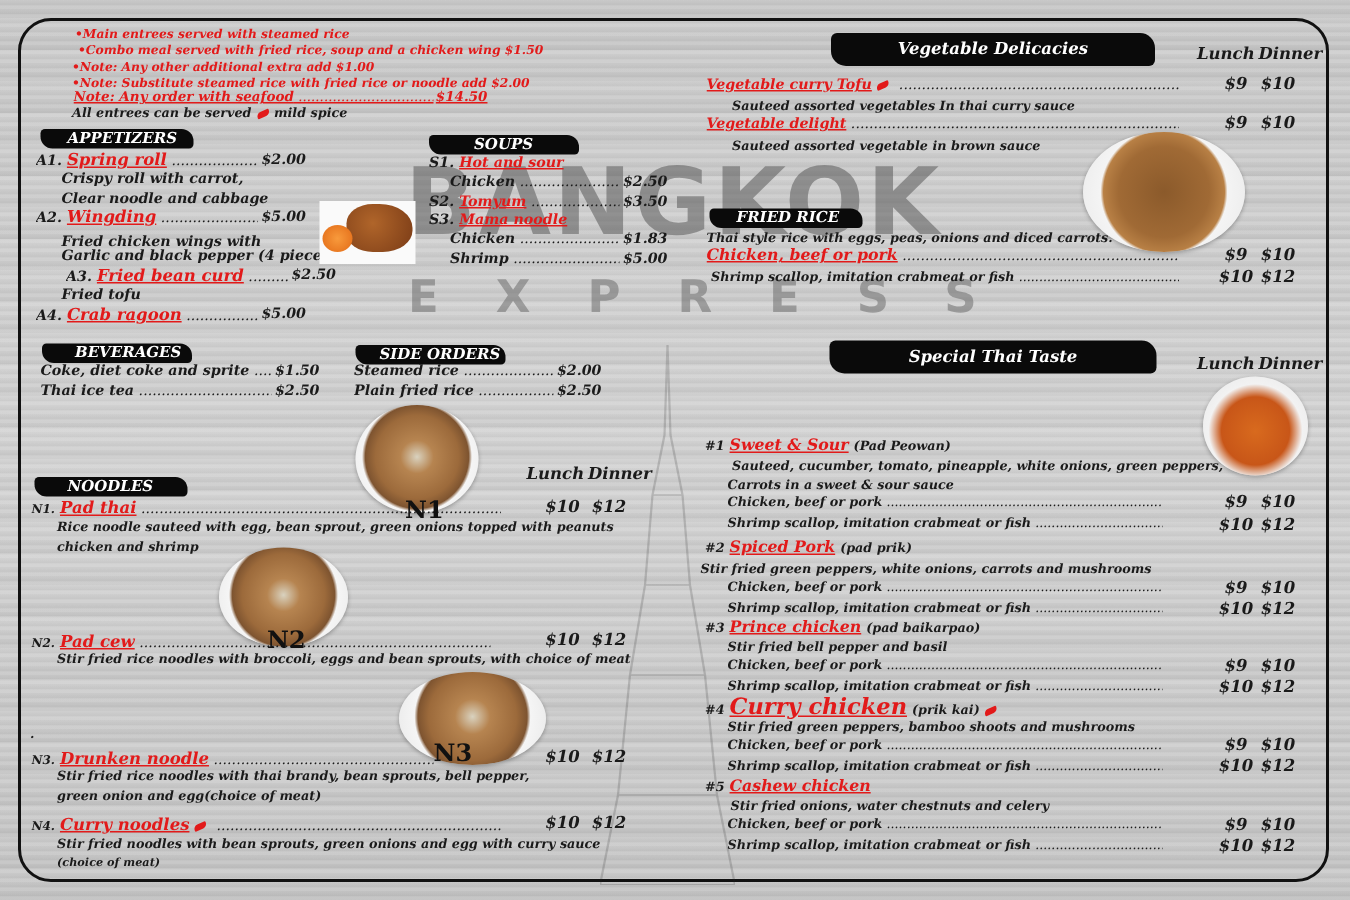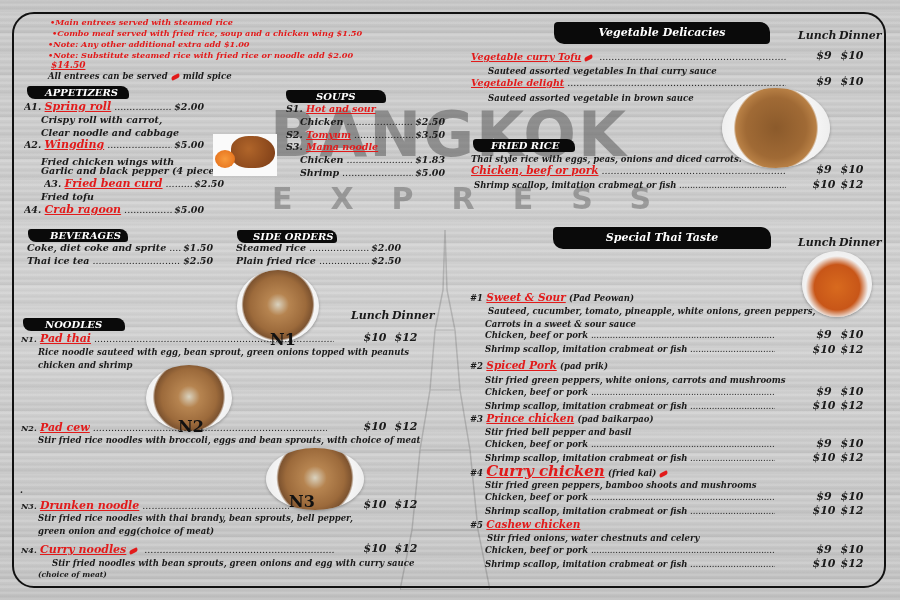--- a/index.html
+++ b/index.html
@@ -69,20 +69,21 @@
 </svg>
 
 <div class="logo1">BANGKOK</div>
 <div class="logo2">EXPRESS</div>
 
 <div class="abs note" style="left:50px;top:17px;">•Main entrees served with steamed rice</div>
 <div class="abs note" style="left:52px;top:28px;">•Combo meal served with fried rice, soup and a chicken wing $1.50</div>
 <div class="abs note" style="left:48px;top:39px;">•Note: Any other additional extra add $1.00</div>
 <div class="abs note" style="left:48px;top:50px;">•Note: Substitute steamed rice with fried rice or noodle add $2.00</div>
 <div class="row red" style="left:49px;top:59px;width:276px;font-size:9px;">
+  <span class="lead">Note: Any order with seafood</span>
     <span class="pr">$14.50</span>
 </div>
 <div class="abs sm" style="left:48px;top:70px;">
   <span>All entrees can be served</span><span class="chili"></span><span>mild spice</span>
 </div>
 
 <div class="bar" style="left:27px;top:86px;width:102px;">APPETIZERS</div>
 <div class="row" style="left:24px;top:100px;width:180px;">
   <span class="lead"><span>A1.</span> <span class="red" style="font-size:11px">Spring roll</span></span>
     <span class="pr">$2.00</span>
@@ -179,21 +180,21 @@
 <div class="pcol" style="left:362px;top:498px;width:26px;">$10</div>
 <div class="pcol" style="left:393px;top:498px;width:26px;">$12</div>
 <div class="abs sm" style="left:38px;top:512px;">Stir fried rice noodles with thai brandy, bean sprouts, bell pepper,</div>
 <div class="abs sm" style="left:38px;top:525px;">green onion and egg(choice of meat)</div>
 
 <div class="row" style="left:21px;top:543px;width:313px;">
   <span class="lead"><span style="font-size:8px">N4.</span> <span class="red" style="font-size:11px">Curry noodles</span><span class="chili"></span></span>
 </div>
 <div class="pcol" style="left:362px;top:542px;width:26px;">$10</div>
 <div class="pcol" style="left:393px;top:542px;width:26px;">$12</div>
-<div class="abs sm" style="left:52px;top:557px;">Stir fried noodles with bean sprouts, green onions and egg with curry sauce</div>
+<div class="abs sm" style="left:38px;top:557px;">Stir fried noodles with bean sprouts, green onions and egg with curry sauce</div>
 <div class="abs" style="left:38px;top:570px;font-size:7.5px;">(choice of meat)</div>
 
 <div class="bar big" style="left:554px;top:22px;width:216px;">Vegetable Delicacies</div>
 <div class="hdr" style="left:798px;top:29px;">Lunch</div>
 <div class="hdr" style="left:839px;top:29px;">Dinner</div>
 
 <div class="row" style="left:471px;top:50px;width:315px;">
   <span class="lead"><span class="red">Vegetable curry Tofu</span><span class="chili"></span></span>
 </div>
 <div class="pcol" style="left:812px;top:49px;width:24px;">$9</div>
@@ -234,21 +235,21 @@
   </div>
 <div class="pcol" style="left:812px;top:328px;width:24px;">$9</div>
 <div class="pcol" style="left:840px;top:328px;width:24px;">$10</div>
 <div class="row sm" style="left:485px;top:343px;width:290px;font-size:8.5px;">
     <span class="lead">Shrimp scallop, imitation crabmeat or fish</span>
   </div>
 <div class="pcol" style="left:812px;top:343px;width:24px;">$10</div>
 <div class="pcol" style="left:840px;top:343px;width:24px;">$12</div>
 
 <div class="abs txt" style="left:470px;top:359px;"><span style="font-size:8.5px">#2</span> <span class="red" style="font-size:10.5px">Spiced Pork</span> <span style="font-size:8.5px">(pad prik)</span></div>
-<div class="abs sm" style="left:485px;top:374px;">Stir fried green peppers, white onions, carrots and mushrooms</div>
+<div class="abs sm" style="left:467px;top:374px;">Stir fried green peppers, white onions, carrots and mushrooms</div>
 <div class="row sm" style="left:485px;top:386px;width:290px;font-size:8.5px;">
     <span class="lead">Chicken, beef or pork</span>
   </div>
 <div class="pcol" style="left:812px;top:385px;width:24px;">$9</div>
 <div class="pcol" style="left:840px;top:385px;width:24px;">$10</div>
 <div class="row sm" style="left:485px;top:400px;width:290px;font-size:8.5px;">
     <span class="lead">Shrimp scallop, imitation crabmeat or fish</span>
   </div>
 <div class="pcol" style="left:812px;top:399px;width:24px;">$10</div>
 <div class="pcol" style="left:840px;top:399px;width:24px;">$12</div>
@@ -259,21 +260,21 @@
     <span class="lead">Chicken, beef or pork</span>
   </div>
 <div class="pcol" style="left:812px;top:437px;width:24px;">$9</div>
 <div class="pcol" style="left:840px;top:437px;width:24px;">$10</div>
 <div class="row sm" style="left:485px;top:452px;width:290px;font-size:8.5px;">
     <span class="lead">Shrimp scallop, imitation crabmeat or fish</span>
   </div>
 <div class="pcol" style="left:812px;top:451px;width:24px;">$10</div>
 <div class="pcol" style="left:840px;top:451px;width:24px;">$12</div>
 
-<div class="abs txt" style="left:470px;top:465px;"><span style="font-size:8.5px">#4</span> <span class="red" style="font-size:15px">Curry chicken</span> <span style="font-size:8.5px">(fried kai)</span><span class="chili"></span></div>
+<div class="abs txt" style="left:470px;top:465px;"><span style="font-size:8.5px">#4</span> <span class="red" style="font-size:15px">Curry chicken</span> <span style="font-size:8.5px">(prik kai)</span><span class="chili"></span></div>
 <div class="abs sm" style="left:485px;top:479px;">Stir fried green peppers, bamboo shoots and mushrooms</div>
 <div class="row sm" style="left:485px;top:491px;width:290px;font-size:8.5px;">
     <span class="lead">Chicken, beef or pork</span>
   </div>
 <div class="pcol" style="left:812px;top:490px;width:24px;">$9</div>
 <div class="pcol" style="left:840px;top:490px;width:24px;">$10</div>
 <div class="row sm" style="left:485px;top:505px;width:290px;font-size:8.5px;">
     <span class="lead">Shrimp scallop, imitation crabmeat or fish</span>
   </div>
 <div class="pcol" style="left:812px;top:504px;width:24px;">$10</div>

